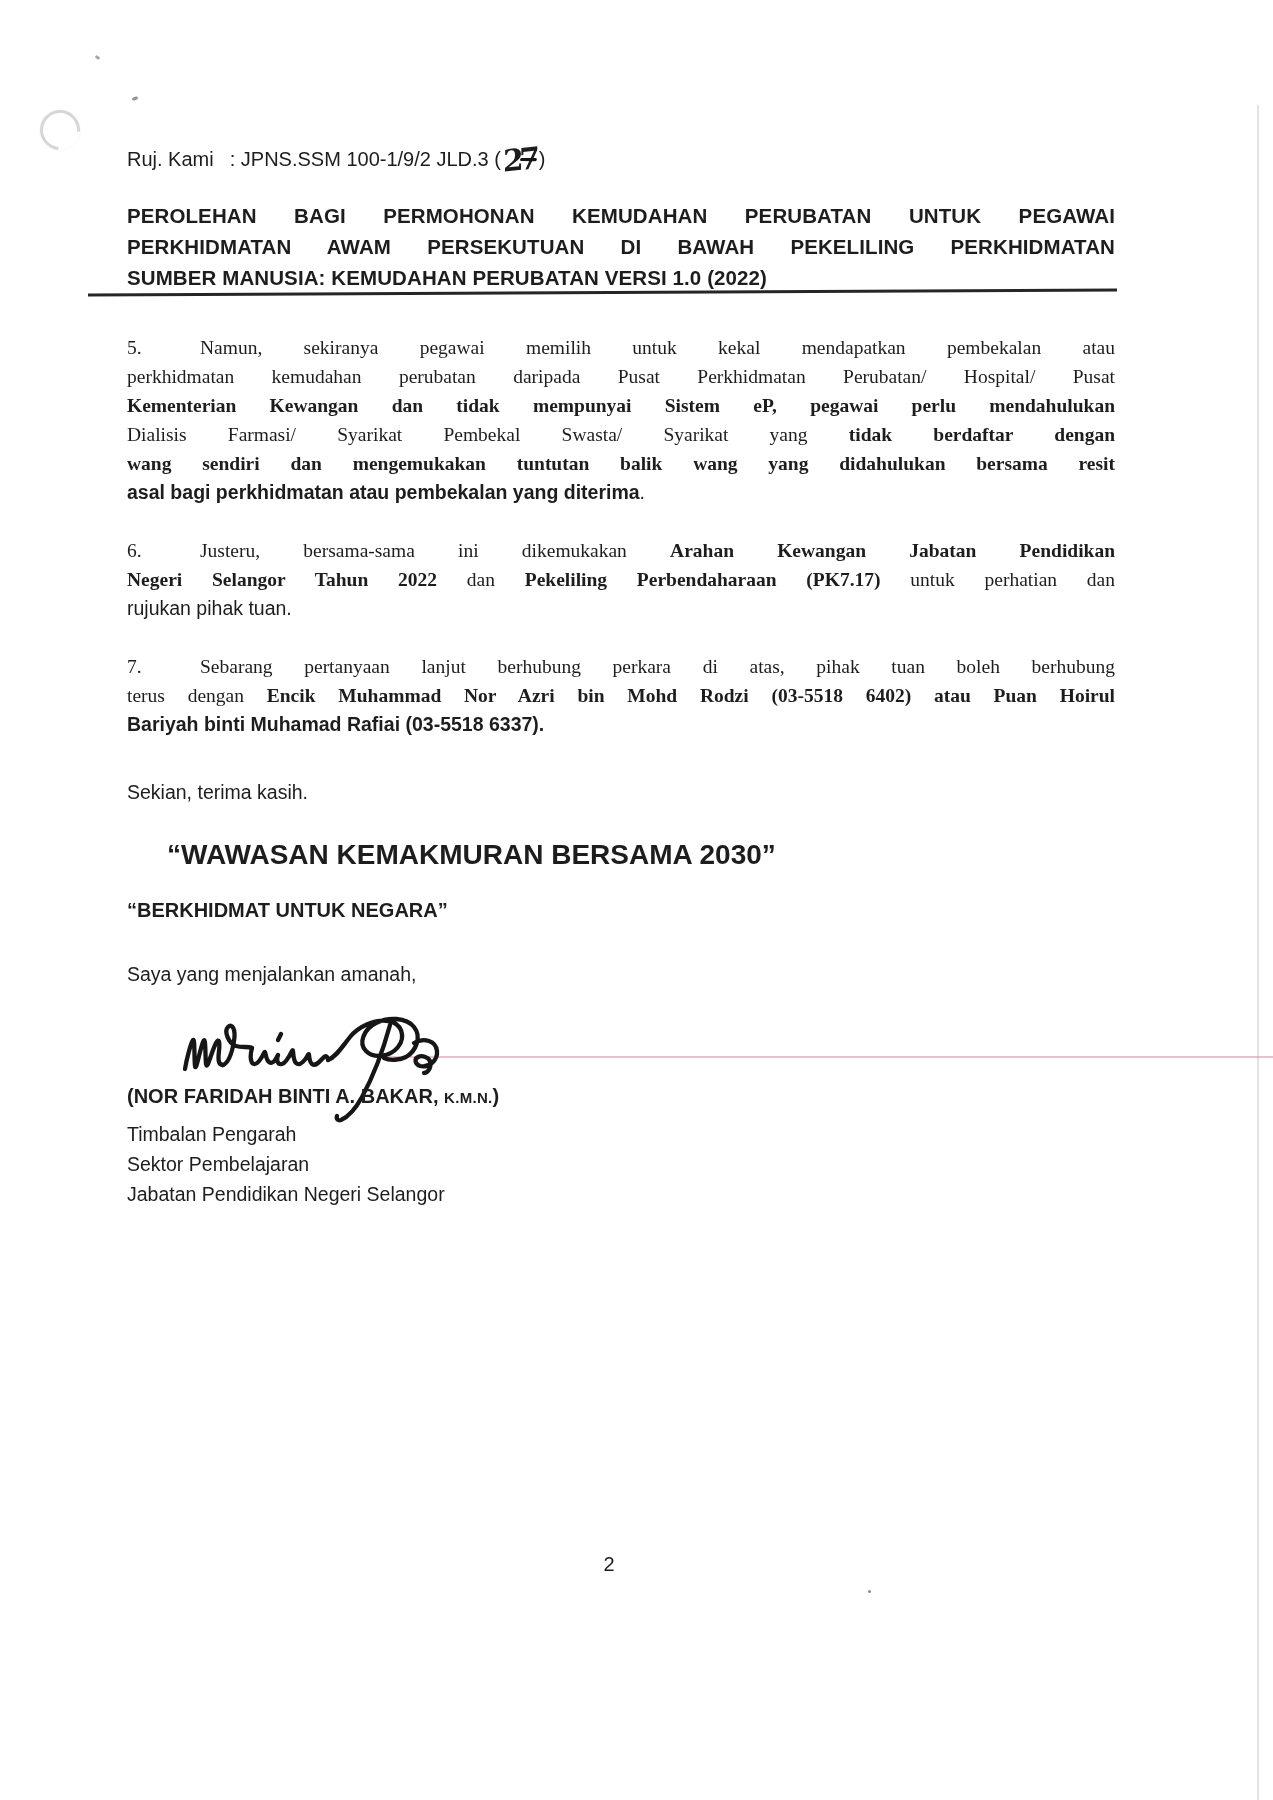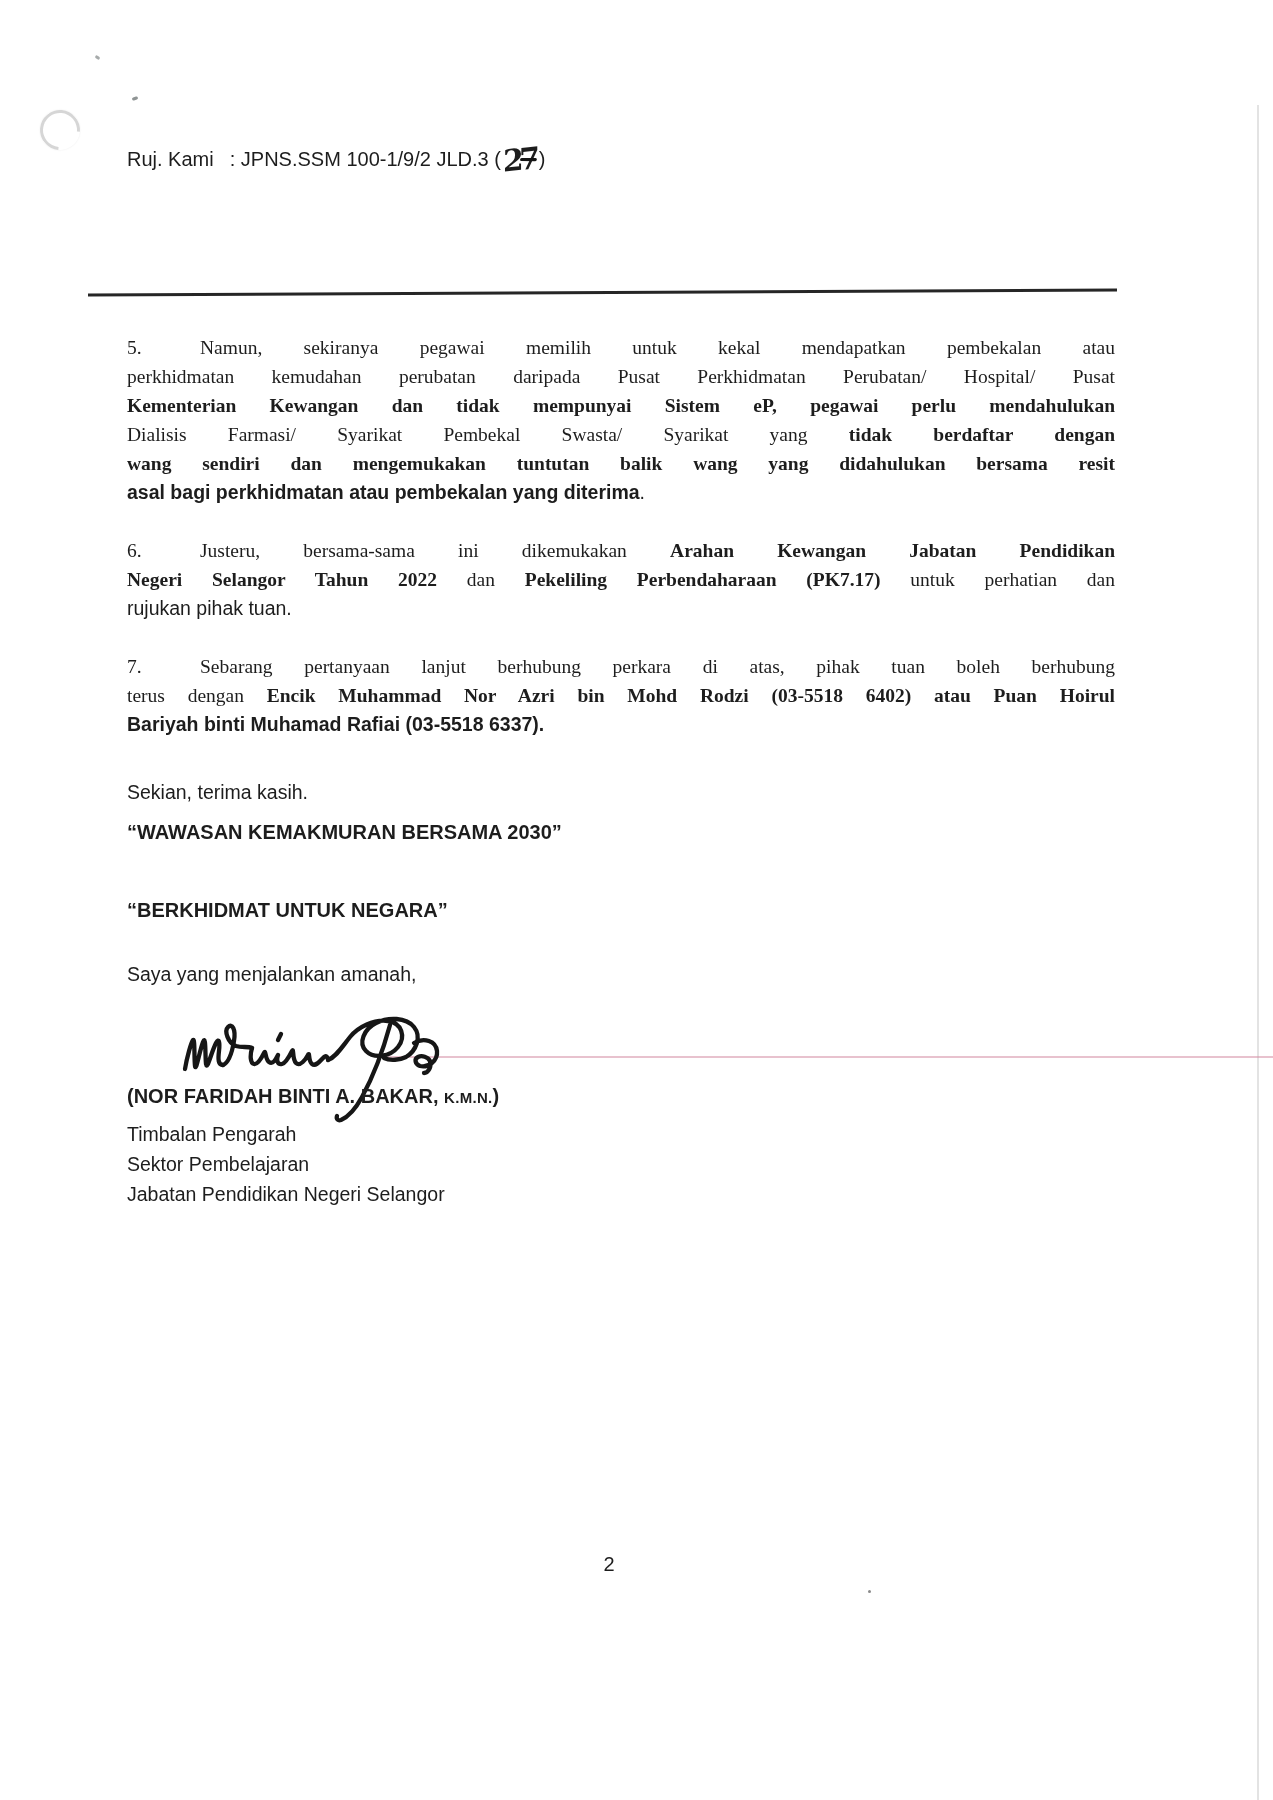--- a/index.html
+++ b/index.html
@@ -43,21 +43,21 @@
   .para { width:988px; font-size:19.5px; line-height:29px; }
   .jline { text-align:justify; text-align-last:justify;font-family:Liberation Serif, serif; }
   .num { display:inline-block; width:73px; }
   .b { font-weight:bold; }
   .p5 { left:127px; top:333px; }
   .p6 { left:127px; top:536px; }
   .p7 { left:127px; top:652px; }
 
   .line-single { left:127px; font-size:19.5px; }
   .thanks { top:781px; }
-  .slogan1 { top:821px; font-weight:bold; font-size:20px; }
+  .slogan1 { top:839px; font-weight:bold; font-size:28px;margin-left:40px; }
   .slogan2 { top:899px; font-weight:bold; font-size:20px; }
   .preamble { top:963px; }
 
   
   .pink-line { left:388px; top:1056px; width:885px; height:1.5px; background:rgba(213,143,165,0.55); }
   .sig-svg { left:178px; top:1013px; }
   .name-line { left:127px; top:1085px; font-weight:bold; font-size:20px; white-space:nowrap; }
   .kmn { font-size:15px; letter-spacing:0.3px; }
   .role-block { left:127px; top:1119px; font-size:19.5px; line-height:30px; }
 
@@ -71,20 +71,25 @@
   <div class="punch-hole"></div>
   <div class="speck s1"></div>
   <div class="speck s2"></div>
   <div class="speck s3"></div>
   <div class="edge-line"></div>
 
   <div class="abs ref-line">
     <span class="ref-label">Ruj. Kami</span><span>: JPNS.SSM 100-1/9/2 JLD.3 (</span><span class="hw">27</span><span>)</span>
   </div>
 
+  <div class="abs title-block">
+    <div class="t-just">PEROLEHAN BAGI PERMOHONAN KEMUDAHAN PERUBATAN UNTUK PEGAWAI</div>
+    <div class="t-just">PERKHIDMATAN AWAM PERSEKUTUAN DI BAWAH PEKELILING PERKHIDMATAN</div>
+    <div>SUMBER MANUSIA: KEMUDAHAN PERUBATAN VERSI 1.0 (2022)</div>
+  </div>
   <div class="abs title-rule"></div>
 
   <div class="abs para p5">
     <div class="jline"><span class="num">5.</span><span>Namun, sekiranya pegawai memilih untuk kekal mendapatkan pembekalan atau</span></div>
     <div class="jline"><span>perkhidmatan kemudahan perubatan daripada Pusat Perkhidmatan Perubatan/ Hospital/ Pusat</span></div>
     <div class="jline"><span class="b">Kementerian Kewangan dan tidak mempunyai Sistem eP, pegawai perlu mendahulukan</span></div>
     <div class="jline"><span>Dialisis Farmasi/ Syarikat Pembekal Swasta/ Syarikat yang </span><span class="b">tidak berdaftar dengan</span></div>
     <div class="jline"><span class="b">wang sendiri dan mengemukakan tuntutan balik wang yang didahulukan bersama resit</span></div>
     <div><span class="b">asal bagi perkhidmatan atau pembekalan yang diterima</span><span>.</span></div>
   </div>

